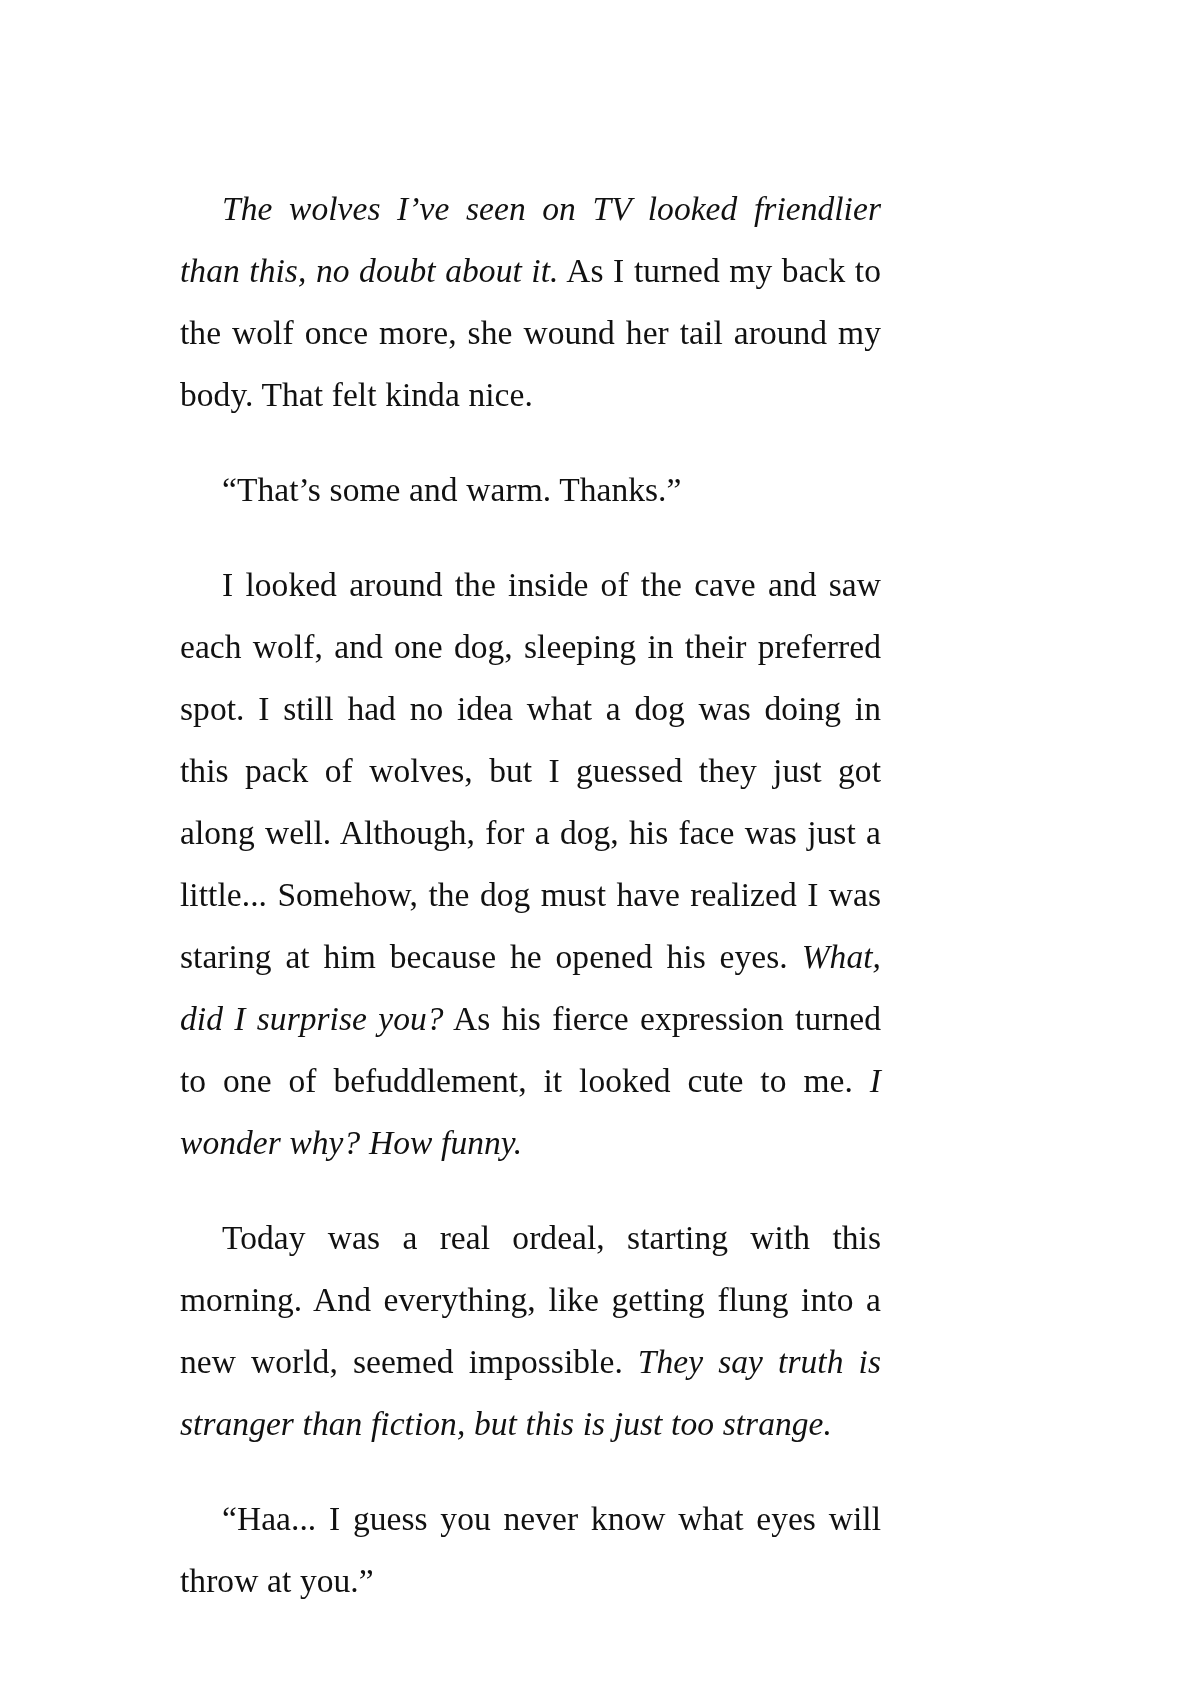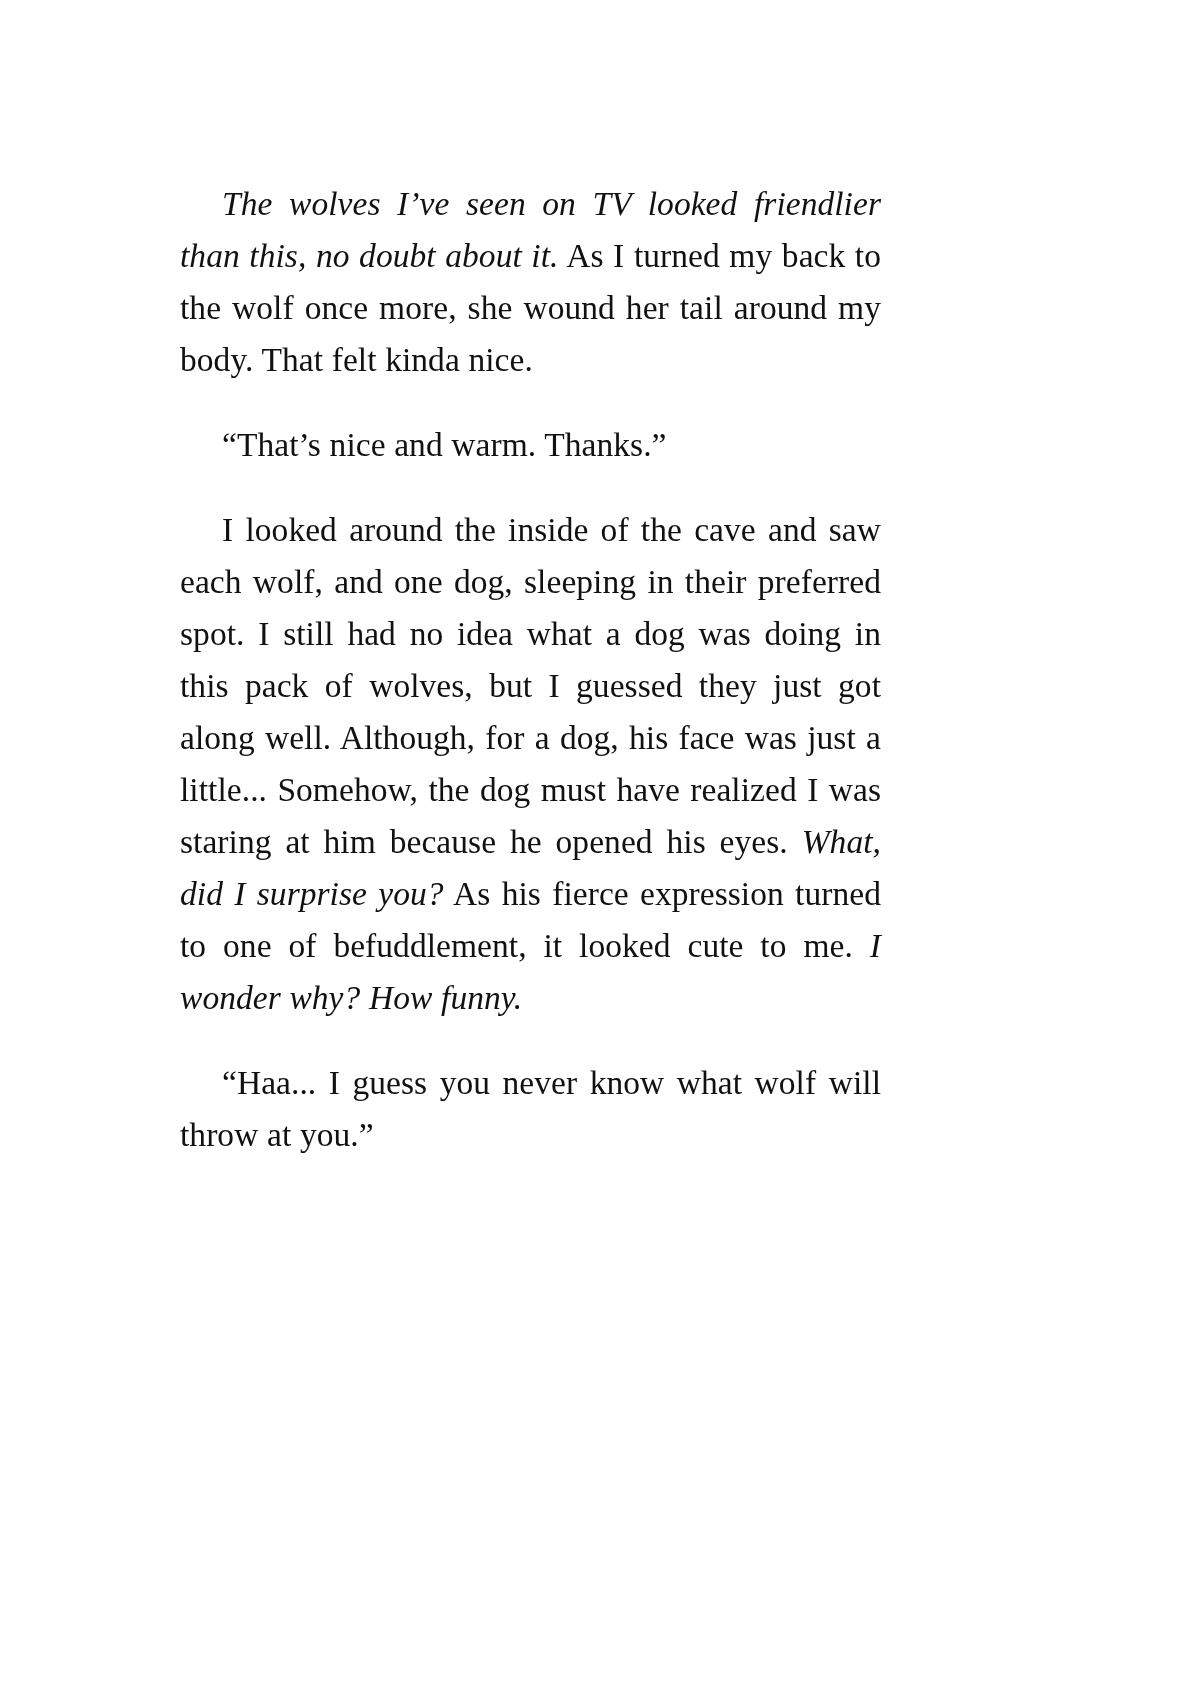--- a/index.html
+++ b/index.html
@@ -27,37 +27,38 @@
     top: 178px;
     width: 714px;
   }
   p.para {
     margin: 0 13px 0 0;
     padding: 0;
     text-indent: 42px;
     text-align: justify;
     text-justify: inter-word;
     font-size: 33.5px;
-    line-height: 52px;
+    line-height: 62px;
     letter-spacing: 0.05px;
     word-spacing: 0.2px;
     -webkit-font-smoothing: antialiased;
   }
   p.para + p.para {
     margin-top: 33px;
   }
   
   em {
     font-style: italic;
   }
 </style>
 </head>
 <body>
 
 <div class="page">
   <div class="textblock" id="textblock">
 
   <p class="para"><em>The wolves I’ve seen on TV looked friendlier than this, no doubt about it.</em><span> As I turned my back to the wolf once more, she wound her tail around my body. That felt kinda nice.</span></p>
-      <p class="para"><span>“That’s nice and warm. Thanks.”</span></p>
+      <p class="para"><span>“That’s some and warm. Thanks.”</span></p>
       <p class="para"><span>I looked around the inside of the cave and saw each wolf, and one dog, sleeping in their preferred spot. I still had no idea what a dog was doing in this pack of wolves, but I guessed they just got along well. Although, for a dog, his face was just a little... Somehow, the dog must have realized I was staring at him because he opened his eyes. </span><em>What, did I surprise you?</em><span> As his fierce expression turned to one of befuddlement, it looked cute to me. </span><em>I wonder why? How funny.</em></p>
-      <p class="para"><span>“Haa... I guess you never know what wolf will throw at you.”</span></p>
+      <p class="para"><span>Today was a real ordeal, starting with this morning. And everything, like getting flung into a new world, seemed impossible. </span><em>They say truth is stranger than fiction, but this is just too strange.</em></p>
+      <p class="para"><span>“Haa... I guess you never know what eyes will throw at you.”</span></p>
     </div>
 </div>
 
 </body></html>

